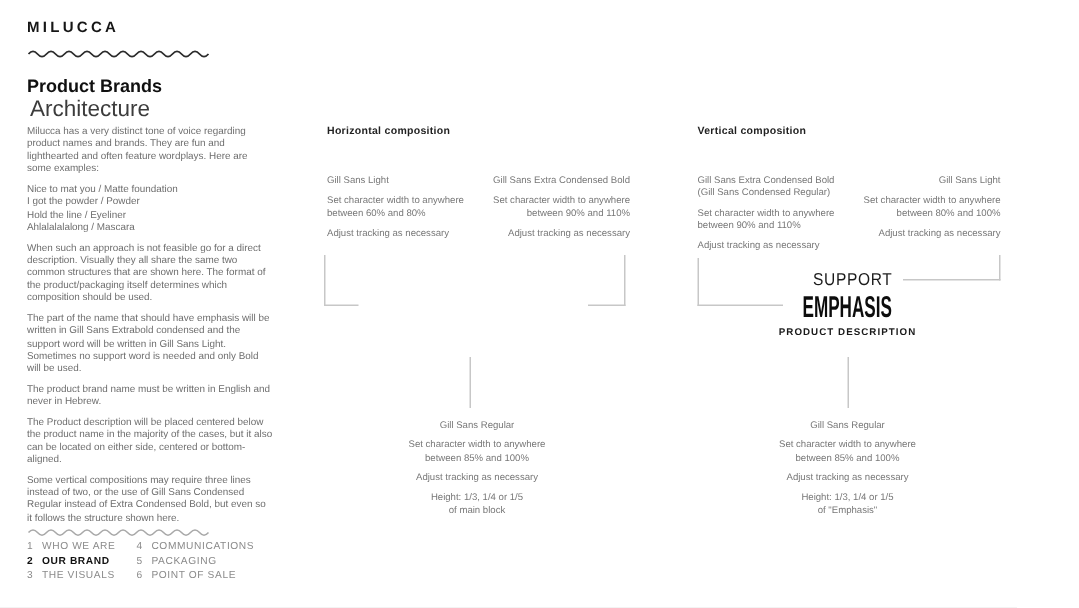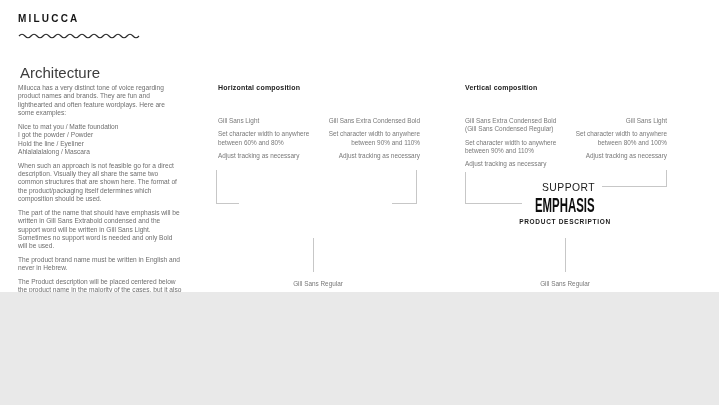--- a/index.html
+++ b/index.html
@@ -1,16 +1,16 @@
 <!DOCTYPE html>
 <html><head>
 <meta charset="utf-8">
 <style>
   html,body{margin:0;padding:0;background:#e9e9e9;}
-  .page{position:relative;width:719px;height:292px;background:#ffffff;overflow:hidden;
+  .page{position:relative;width:719px;height:405px;background:#ffffff;overflow:hidden;
         font-family:"Liberation Sans",sans-serif;color:#111;}
   
   .logo{position:absolute;left:18px;top:13px;font-size:10px;font-weight:700;
         letter-spacing:2.2px;color:#161616;}
   .wave{position:absolute;left:18px;}
   .wave.top{top:31px;}
   .wave.bottom{top:350px;}
   .title{position:absolute;left:18px;top:50px;font-size:12px;font-weight:700;color:#101010;}
   .subtitle{position:absolute;left:20px;top:64px;font-size:15px;color:#3c3c3c;}
   
@@ -75,20 +75,21 @@
 <body>
 
 <div class="page">
 
   <div class="logo">MILUCCA</div>
 
   <svg class="wave top" width="122" height="8" viewBox="0 0 122 8">
     <path d="M1 5 Q4 1.5 7 5 T13 5 T19 5 T25 5 T31 5 T37 5 T43 5 T49 5 T55 5 T61 5 T67 5 T73 5 T79 5 T85 5 T91 5 T97 5 T103 5 T109 5 T115 5 T121 5" fill="none" stroke="#2c2c2c" stroke-width="1.2"></path>
   </svg>
 
+  <div class="title">Product Brands</div>
   <div class="subtitle">Architecture</div>
 
   <div class="intro">
     <p>Milucca has a very distinct tone of voice regarding product names and brands. They are fun and lighthearted and often feature wordplays. Here are some examples:</p>
     <p>Nice to mat you / Matte foundation
 I got the powder / Powder
 Hold the line / Eyeliner
 Ahlalalalalong / Mascara</p>
     <p>When such an approach is not feasible go for a direct description. Visually they all share the same two common structures that are shown here. The format of the product/packaging itself determines which composition should be used.</p>
     <p>The part of the name that should have emphasis will be written in Gill Sans Extrabold condensed and the support word will be written in Gill Sans Light. Sometimes no support word is needed and only Bold will be used.</p>

